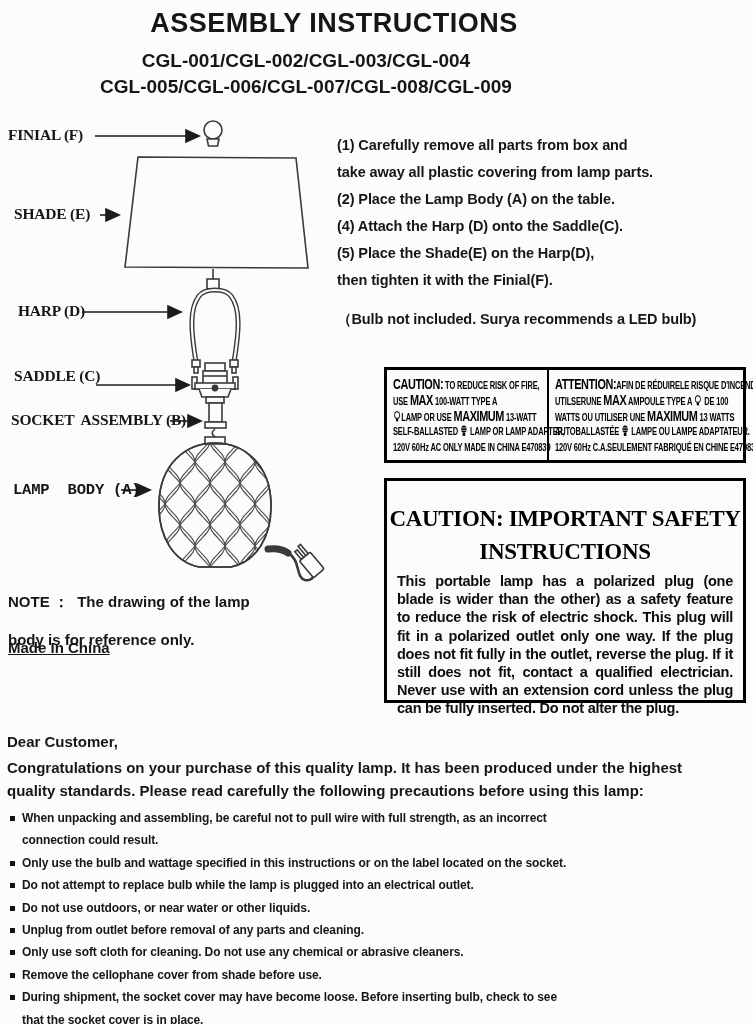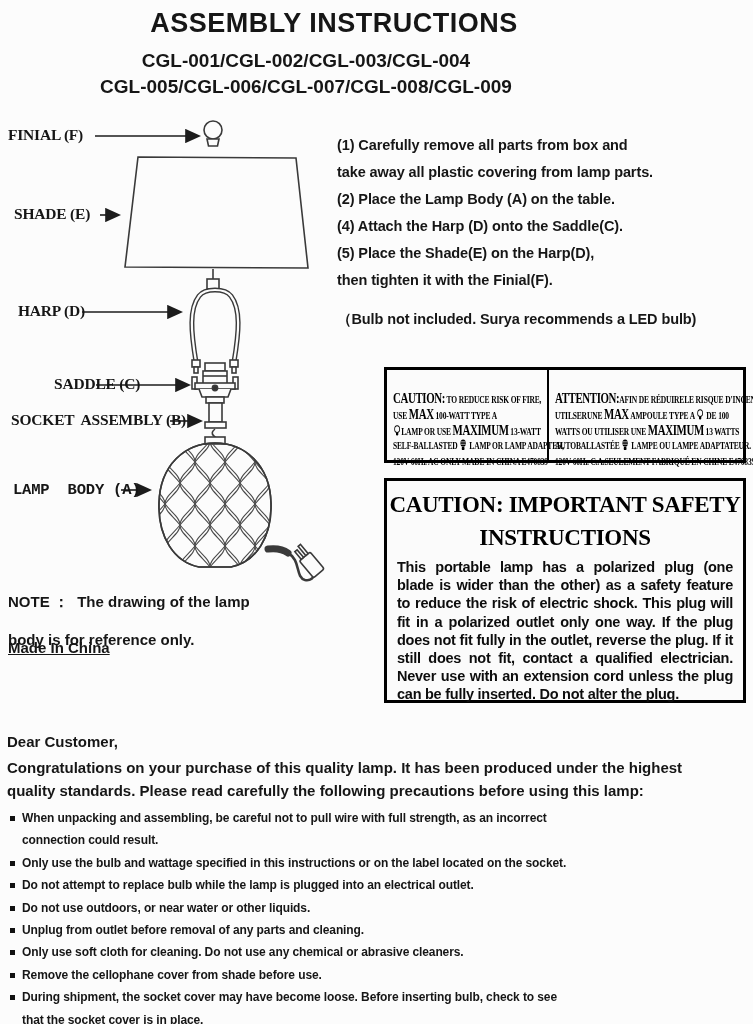--- a/index.html
+++ b/index.html
@@ -9,40 +9,40 @@
   
   #main-title{left:0;top:8px;width:668px;text-align:center;font-size:27px;font-weight:bold;letter-spacing:.5px;}
   .models{left:0;width:612px;text-align:center;font-size:19px;font-weight:bold;}
   #models-1{top:50px;} #models-2{top:76px;}
   
   #diagram-svg{left:0;top:0;width:753px;height:1024px;pointer-events:none;}
   
   .part-label{font-family:"Liberation Serif","DejaVu Serif",serif;font-weight:bold;font-size:15.5px;
               white-space:pre;letter-spacing:-.2px;}
   #lbl-finial{left:8px;top:126px;} #lbl-shade{left:14px;top:205px;} #lbl-harp{left:18px;top:302px;}
-  #lbl-saddle{left:14px;top:375px;margin-left:40px;} #lbl-socket{left:11px;top:411px;} #lbl-body{left:13px;top:481px;font-family:Liberation Mono, monospace;}
+  #lbl-saddle{left:14px;top:367px;} #lbl-socket{left:11px;top:411px;} #lbl-body{left:13px;top:481px;font-family:Liberation Mono, monospace;}
   
   #steps{left:337px;top:135px;width:412px;font-size:14.5px;font-weight:bold;letter-spacing:-.1px;}
   .step-line{height:27px;line-height:20px;}
   #bulb-note{margin-top:13px;font-size:14.5px;font-weight:bold;}
   
   #caution-label{left:384px;top:367px;width:356px;height:90px;border:3px solid #000;background:#fbfbfb;
                  display:flex;}
-  .cl-col{padding:20px 2px 0 6px;box-sizing:border-box;font-family:Liberation Serif, serif;}
+  .cl-col{padding:6px 2px 0 6px;box-sizing:border-box;}
   #cl-en{width:160px;}
   #cl-fr{flex:1;border-left:2.5px solid #000;}
   .cl-line{white-space:nowrap;line-height:16px;height:16px;font-weight:bold;font-size:10px;color:#000;
            transform:scaleX(.75);transform-origin:0 50%;letter-spacing:-.2px;}
   .cl-line .big{font-size:14.5px;letter-spacing:-.5px;}
   .bulb-svg{display:inline-block;vertical-align:-2px;margin:0 1px;}
   
   #safety-box{left:384px;top:478px;width:356px;height:219px;border:3px solid #000;background:#fbfbfb;}
   .safety-title{text-align:center;font-family:"Liberation Serif","DejaVu Serif",serif;font-weight:bold;
                 font-size:23px;line-height:33px;letter-spacing:-.3px;color:#000;}
-  #safety-title-1{margin-top:7px;}
+  #safety-title-1{margin-top:21px;}
   #safety-body{margin:4px 10px 0 10px;font-size:14.5px;font-weight:bold;line-height:18.2px;
                text-align:justify;letter-spacing:-.25px;color:#0d0d0d;}
   
   .note-line{font-size:15px;font-weight:bold;white-space:pre;}
   #note-1{left:8px;top:593px;} #note-2{left:8px;top:631px;} #note-3{left:8px;top:639px;text-decoration:underline;}
   
   #customer{left:7px;top:733px;width:741px;font-weight:bold;}
   #customer-greeting{font-size:15px;}
   #customer-intro{margin-top:7px;font-size:15px;line-height:22.5px;white-space:pre-line;}
   #precautions{margin-top:5px;}

